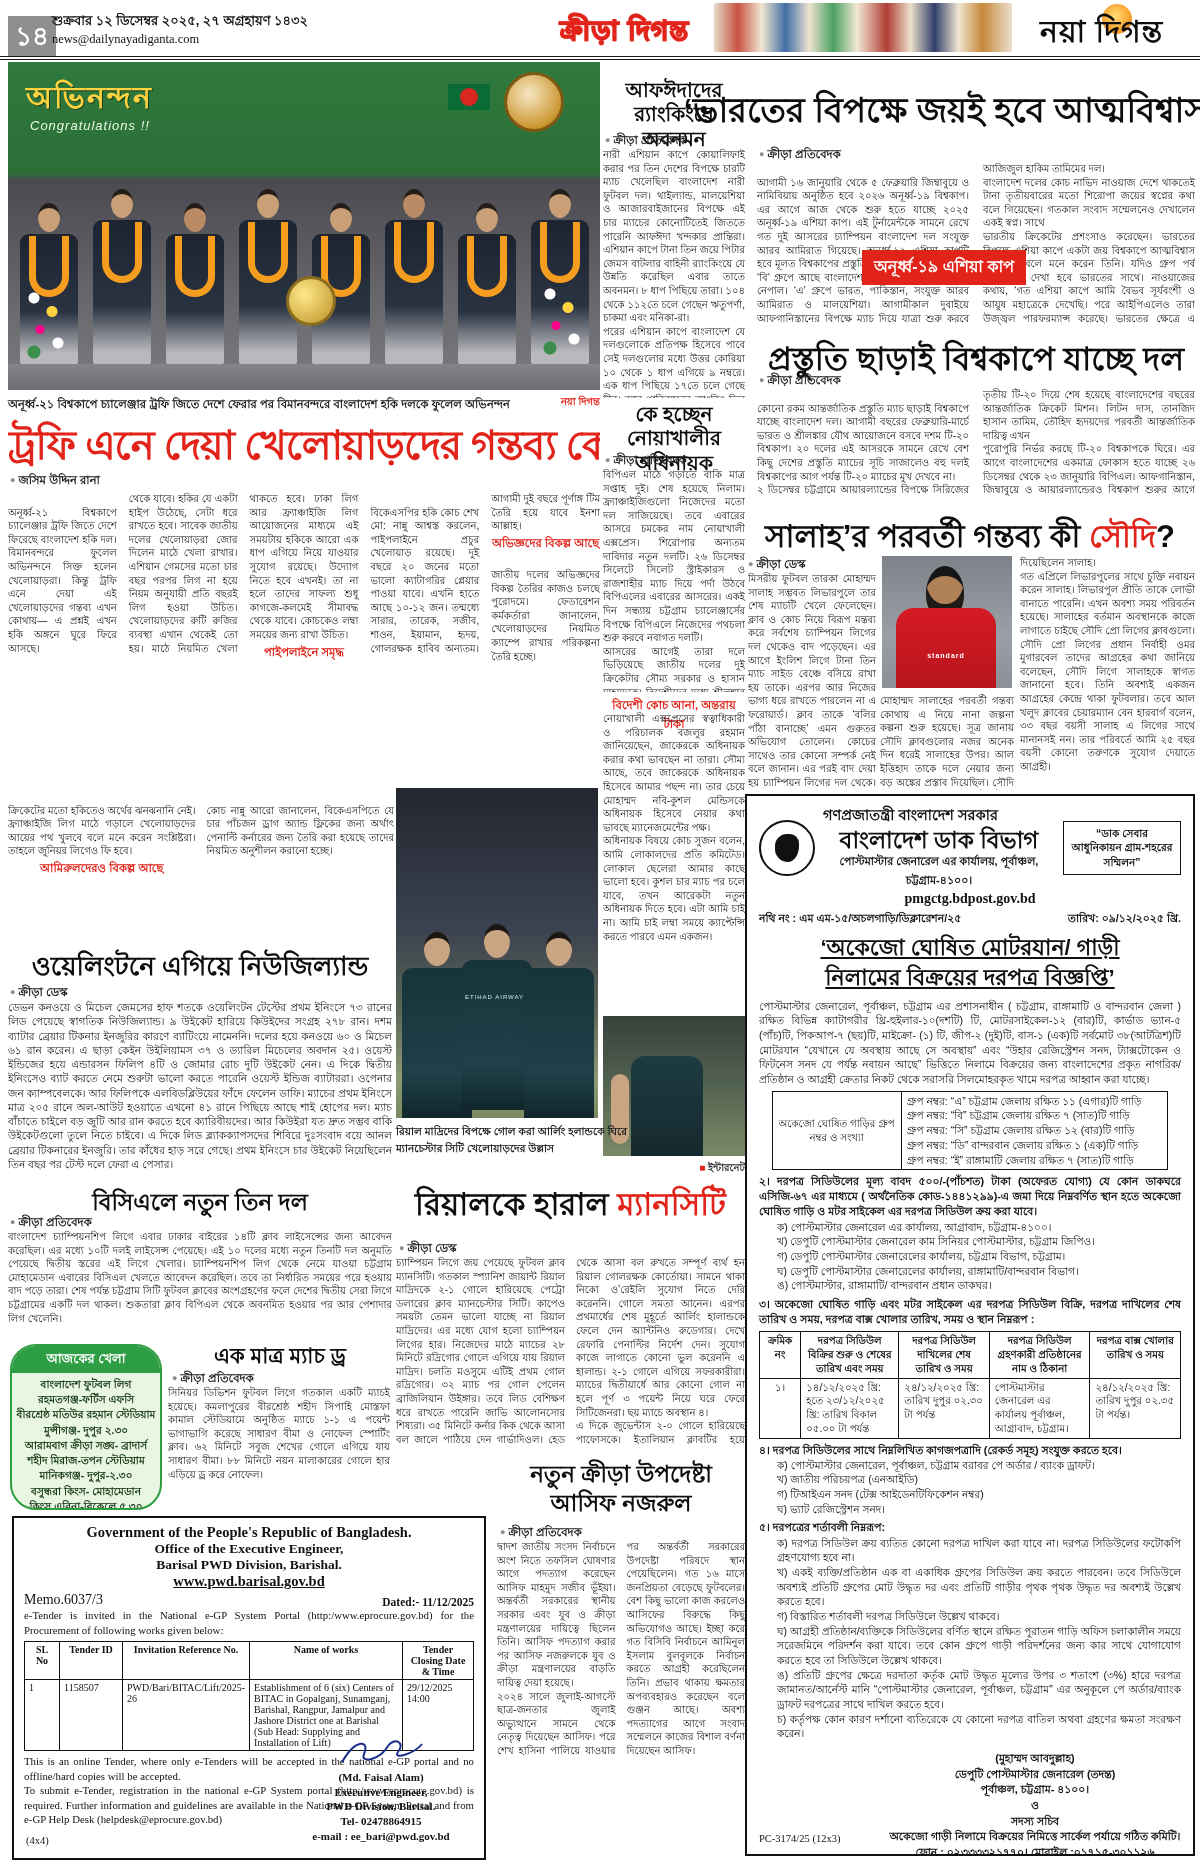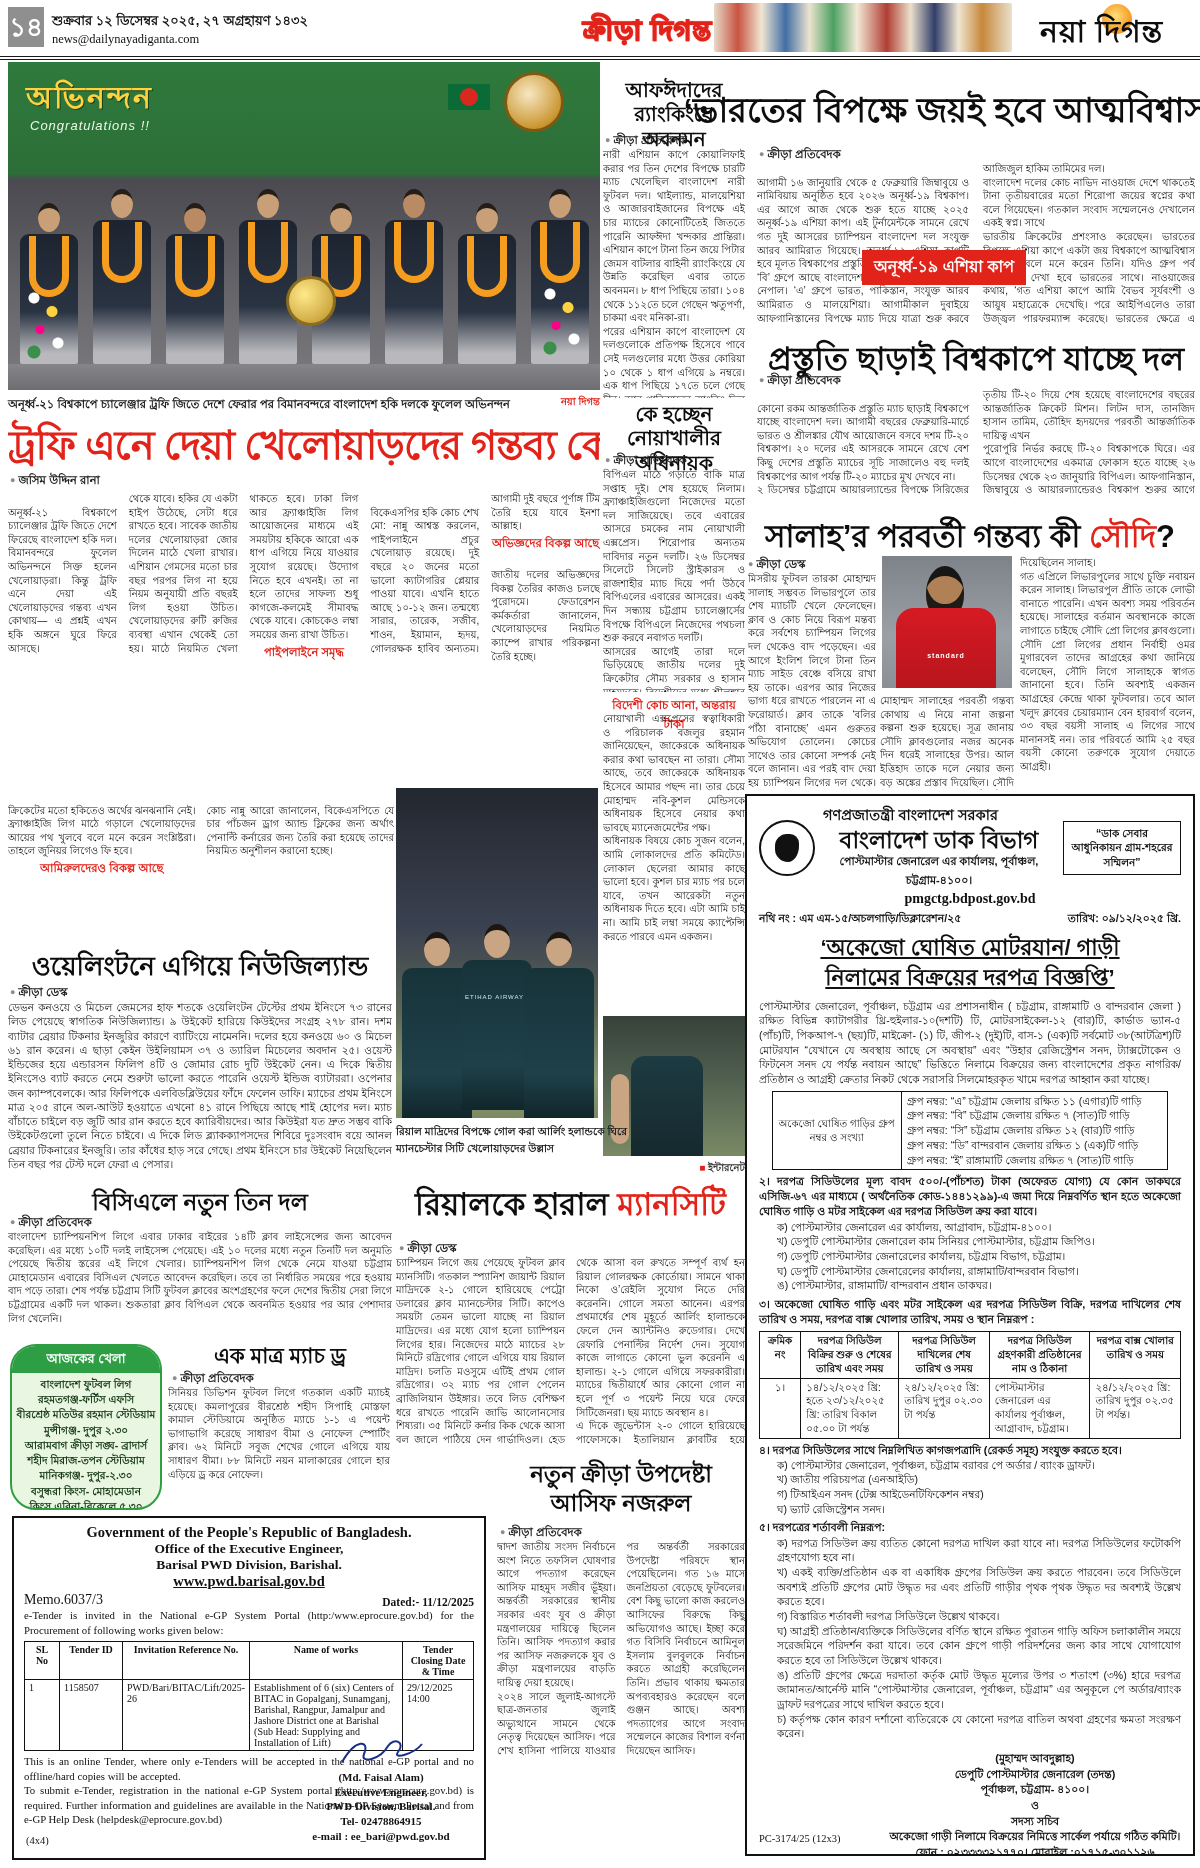--- a/index.html
+++ b/index.html
@@ -24,21 +24,21 @@
   .dateline2{font-size:12.5px;font-weight:normal;font-family:"Liberation Serif",serif;}
   .collage{border-radius:2px;}
   .collage.balls{background:#f6eedc radial-gradient(circle at 15% 40%,#f59d1f 0 8px,transparent 9px),
     radial-gradient(circle at 35% 65%,#ffd23f 0 9px,transparent 10px),
     radial-gradient(circle at 55% 35%,#fff 0 10px,#3333 11px,transparent 12px),
     radial-gradient(circle at 75% 60%,#d8581f 0 9px,transparent 10px),
     radial-gradient(circle at 90% 30%,#f0c780 0 8px,transparent 9px);}
   .collage.athletes{background:linear-gradient(90deg,#e8d9c4,#d94f3a 8%,#f2e6cf 16%,#3a6fb0 24%,#efe3cc 32%,#41a45a 40%,#f4e9d2 48%,#c03a2e 58%,#eee0c8 66%,#2e3f72 74%,#f1e5ce 82%,#d0872c 90%,#ece0c9 100%);
     filter:saturate(.85);}
   .krira-logo{font-size:27px;font-weight:900;color:#fff;-webkit-text-stroke:1.6px #e2231a;
-    text-shadow:0 0 1px #e2231a,0 0 2px #e2231a;letter-spacing:1px;text-align:right;}
+    text-shadow:0 0 1px #e2231a,0 0 2px #e2231a;letter-spacing:1px;text-align:left;}
   .naya-logo{font-size:30px;font-weight:900;color:#0d0d0d;letter-spacing:1px;}
   .naya-sun{position:absolute;left:62px;top:-4px;width:30px;height:30px;border-radius:50%;
     background:radial-gradient(circle at 45% 40%,#ffe07a,#f7941d 70%);z-index:0;}
   .naya-text{position:relative;z-index:1;}
   .hrule{border-top:1.5px solid #1a1a1a;border-bottom:1px solid #1a1a1a;height:2px;}
   
   .h-main{font-size:40px;font-weight:900;color:#e2231a;white-space:nowrap;overflow:hidden;letter-spacing:-1px;}
   .h-md{font-size:20px;font-weight:900;line-height:1.22;text-align:center;color:#0d0d0d;}
   .h-big{font-size:33px;font-weight:900;color:#0d0d0d;white-space:nowrap;overflow:hidden;text-align:center;}
   .tagbox{background:#e2231a;color:#fff;font-weight:900;font-size:16px;padding:4px 12px;z-index:5;}
@@ -112,21 +112,21 @@
   .post-logo::after{content:"";position:absolute;left:14px;top:12px;width:24px;height:28px;background:#111;
     border-radius:60% 45% 55% 65%/50% 40% 70% 55%;}
   .ad-sig{font-size:10.8px;font-weight:bold;text-align:center;line-height:1.45;}
   .pc-num{font-size:10.5px;font-family:"Liberation Serif",serif;}
 </style>
 </head>
 <body>
 
 <div class="page">
 
-  <div class="abs pagenum" style="left:8px;top:7px;width:36px;height:40px;">১৪</div>
+  <div class="abs pagenum" style="left:8px;top:16px;width:48px;height:40px;">১৪</div>
   <div class="abs" style="left:52px;top:11px;">
     <div class="dateline1">শুক্রবার ১২ ডিসেম্বর ২০২৫, ২৭ অগ্রহায়ণ ১৪৩২</div>
     <div class="dateline2">news@dailynayadiganta.com</div>
   </div>
   <div class="abs collage balls" style="left:428px;top:3px;width:132px;height:49px;"></div>
   <div class="abs krira-logo" style="left:560px;top:10px;width:152px;">ক্রীড়া দিগন্ত</div>
   <div class="abs collage athletes" style="left:714px;top:3px;width:298px;height:49px;"></div>
   <div class="abs" style="left:1040px;top:8px;width:158px;height:46px;">
     <div class="naya-sun"></div>
     <div class="naya-logo naya-text">নয়া দিগন্ত</div>

